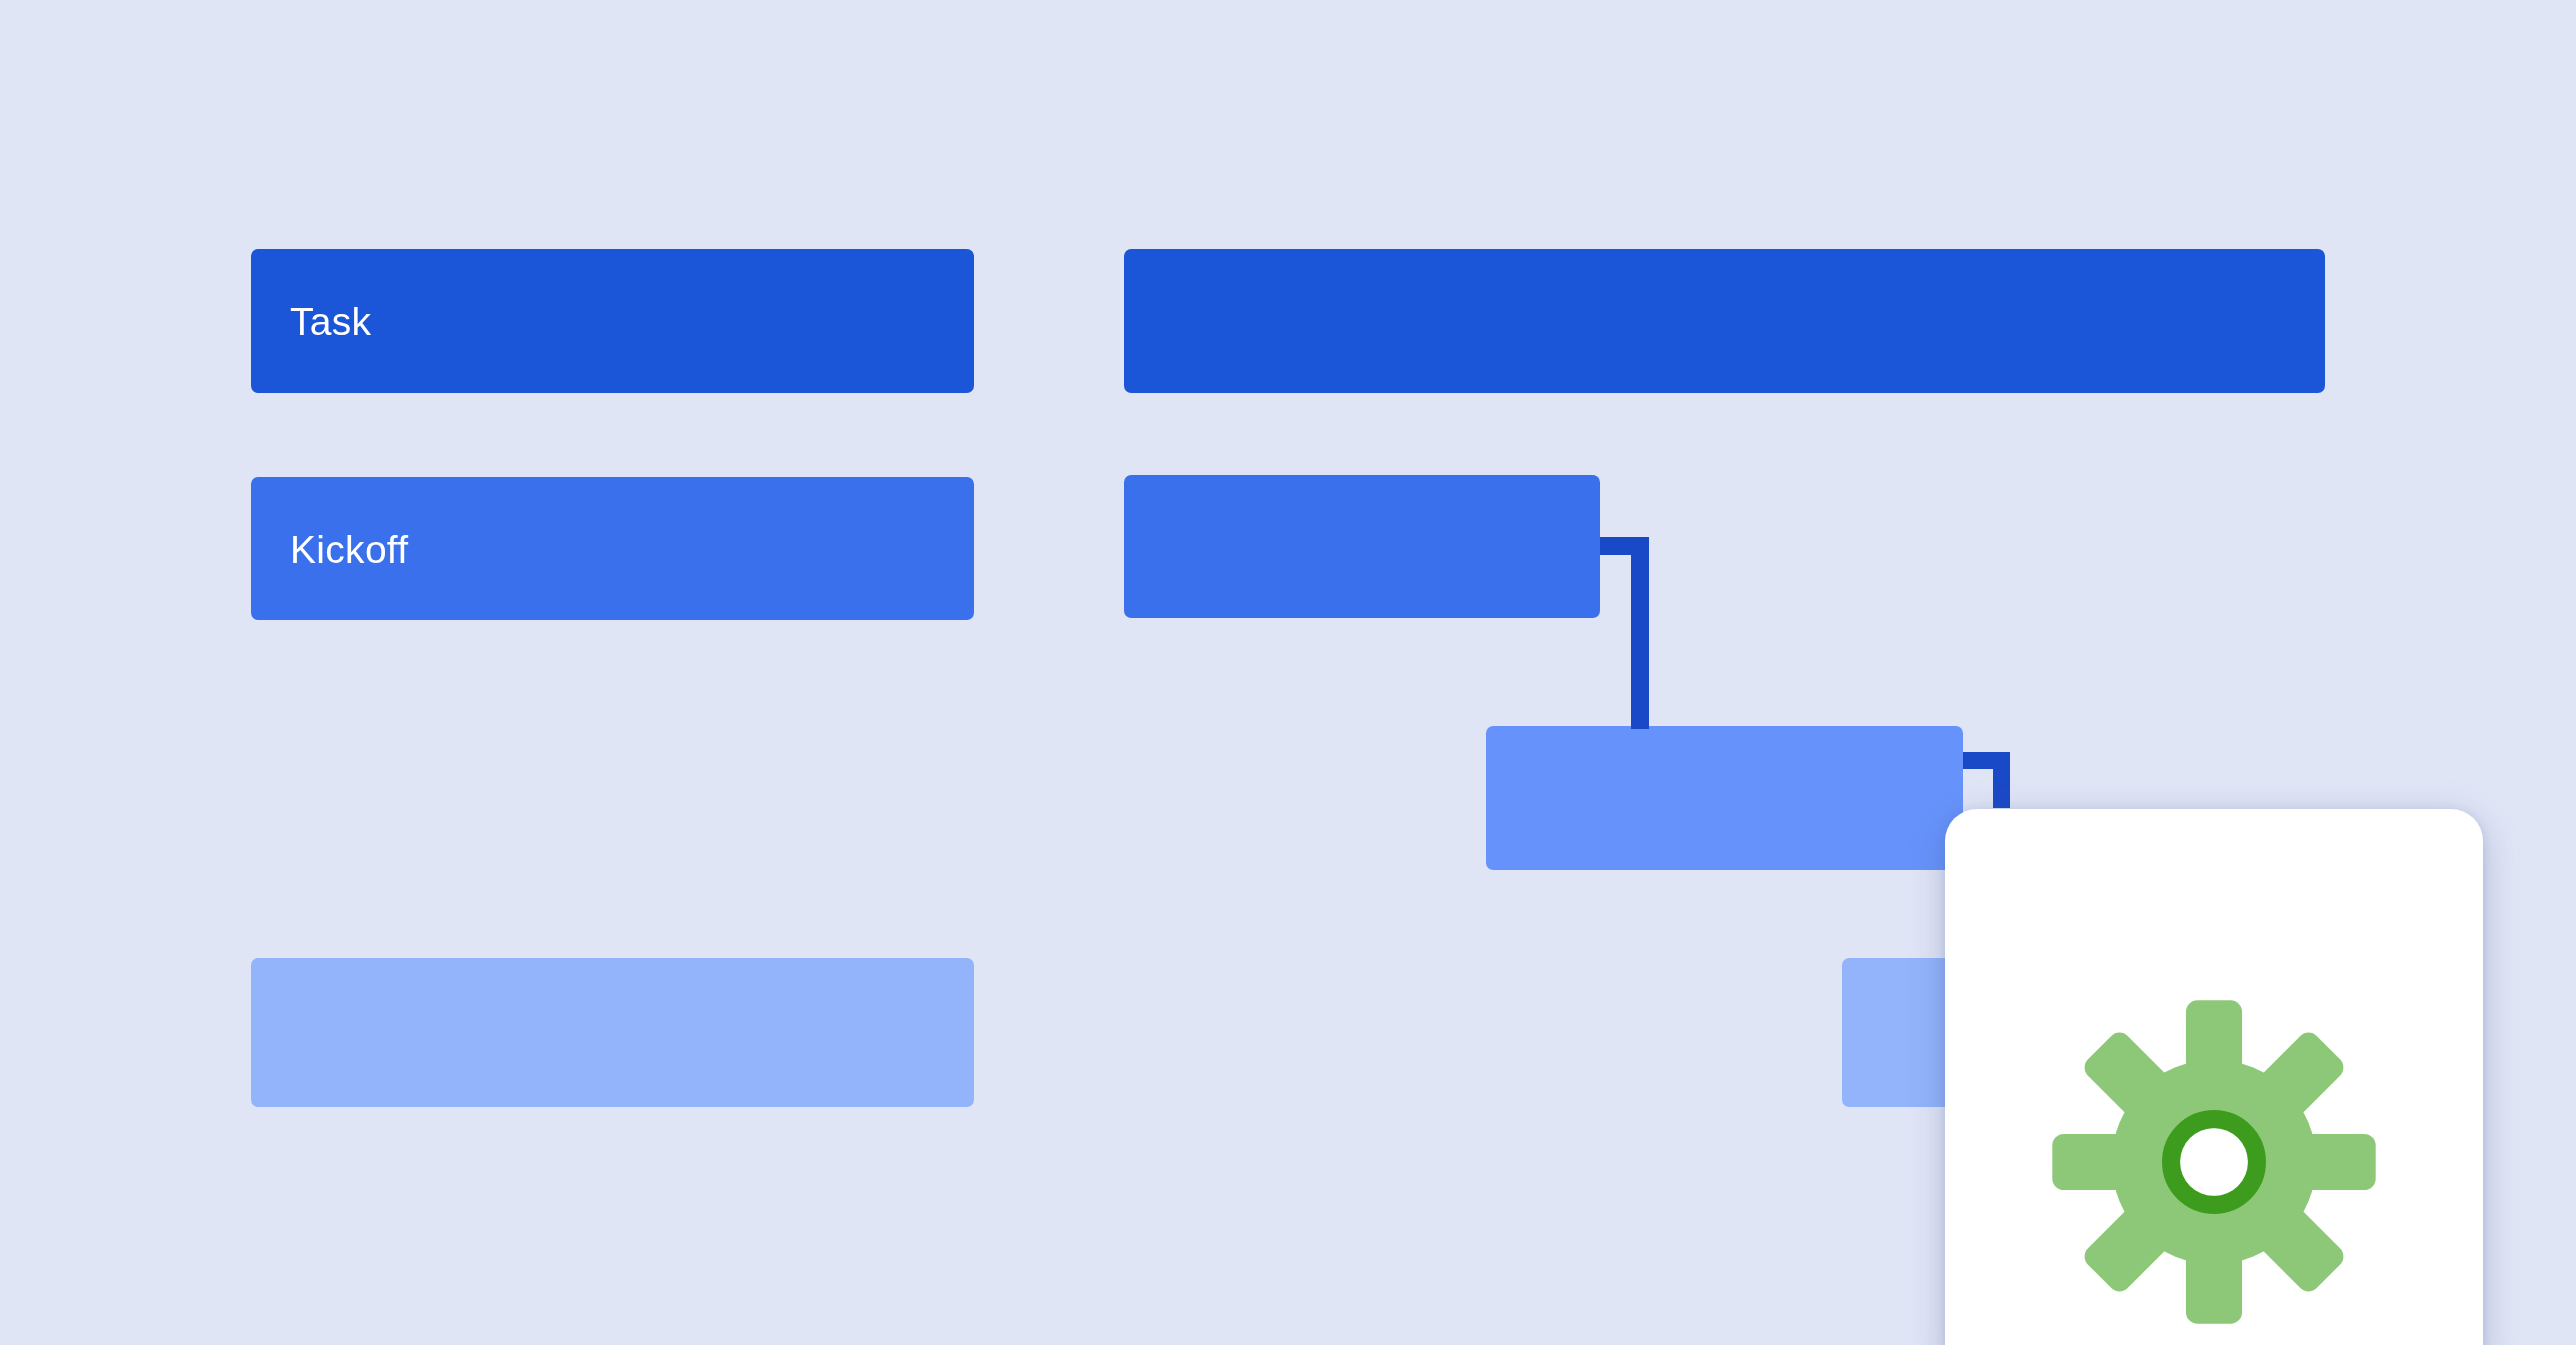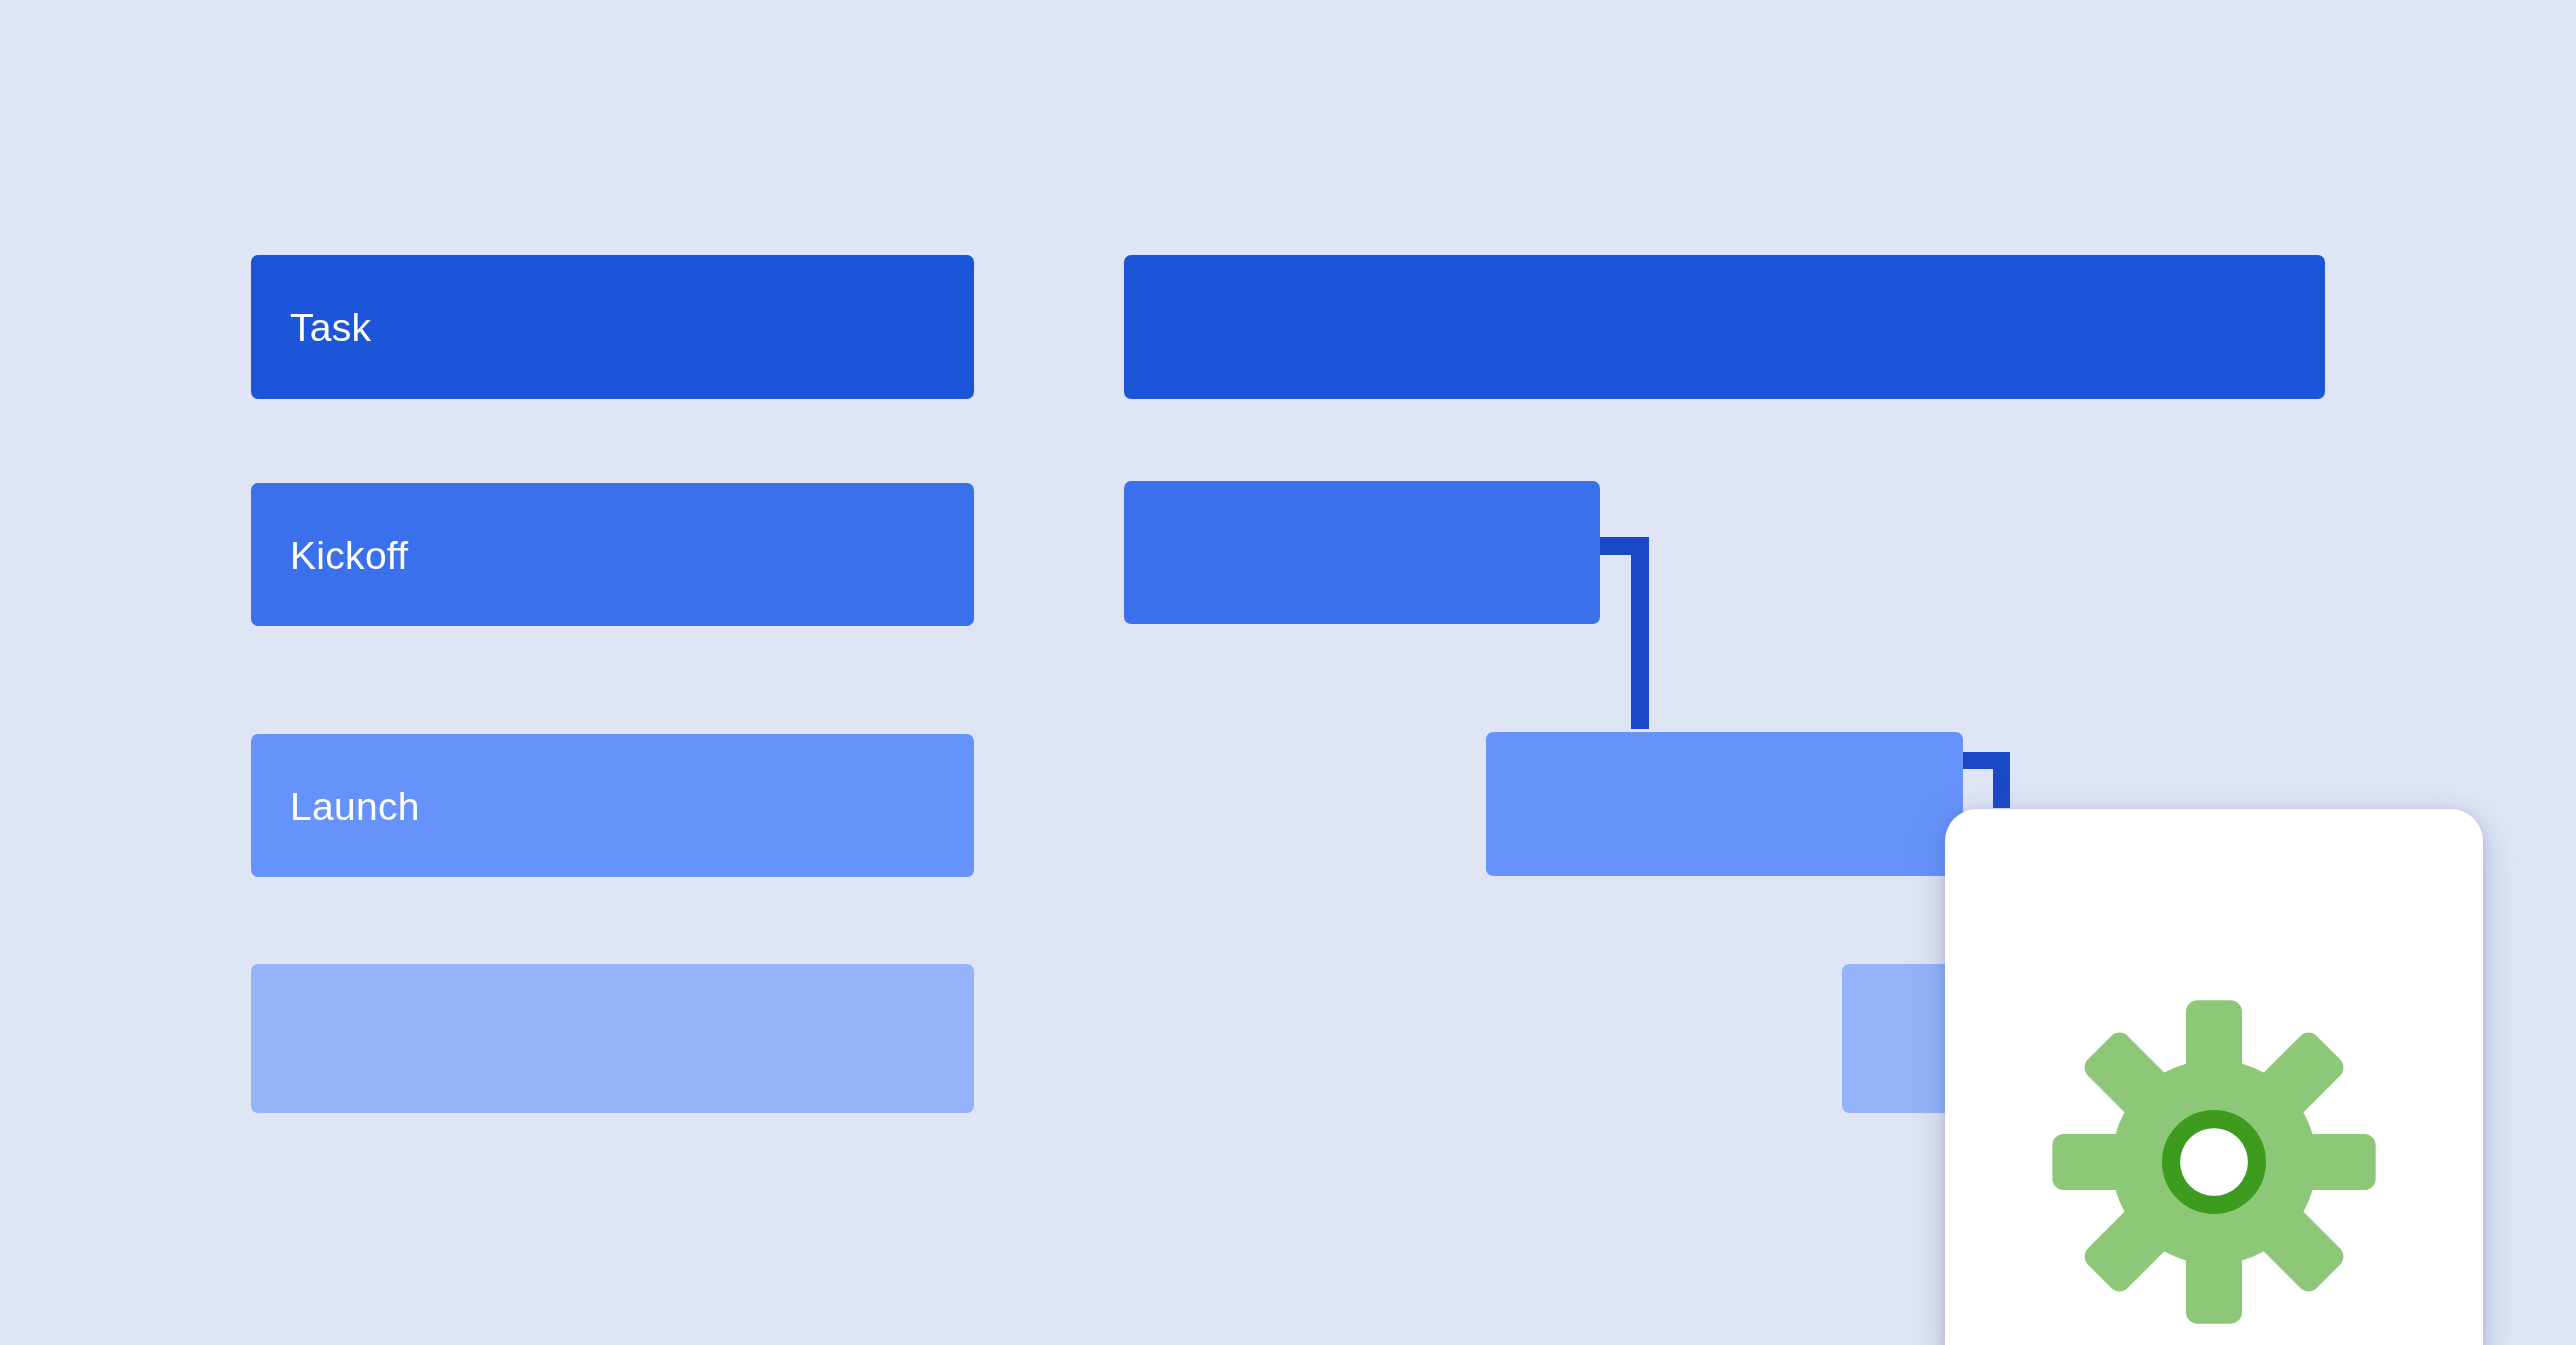--- a/index.html
+++ b/index.html
@@ -19,21 +19,20 @@
     height: 1346px;
     background: #e0e5f6;
     overflow: hidden;
   }
 
   
   .bar {
     position: absolute;
     border-radius: 7.2px;
     box-sizing: border-box;
-    margin-top: 6px;
   }
 
   .bar-label {
     position: absolute;
     left: 39px;
     top: 50%;
     transform: translateY(-50%);
     color: #ffffff;
     font-size: 39px;
     font-weight: 400;
@@ -95,23 +94,20 @@
 <div id="stage">
 
   <div class="bar task-row-1">
     <span class="bar-label">Task</span>
   </div>
 
   <div class="bar task-row-2">
     <span class="bar-label">Kickoff</span>
   </div>
 
-  <div class="bar task-row-3">
-    <span class="bar-label">Launch</span>
-  </div>
 
   <div class="bar task-row-4">
     <span class="bar-label"></span>
   </div>
 
   <div class="bar tl-row-1"></div>
   <div class="bar tl-row-2"></div>
   <div class="bar tl-row-3"></div>
   <div class="bar tl-row-4"></div>
 

